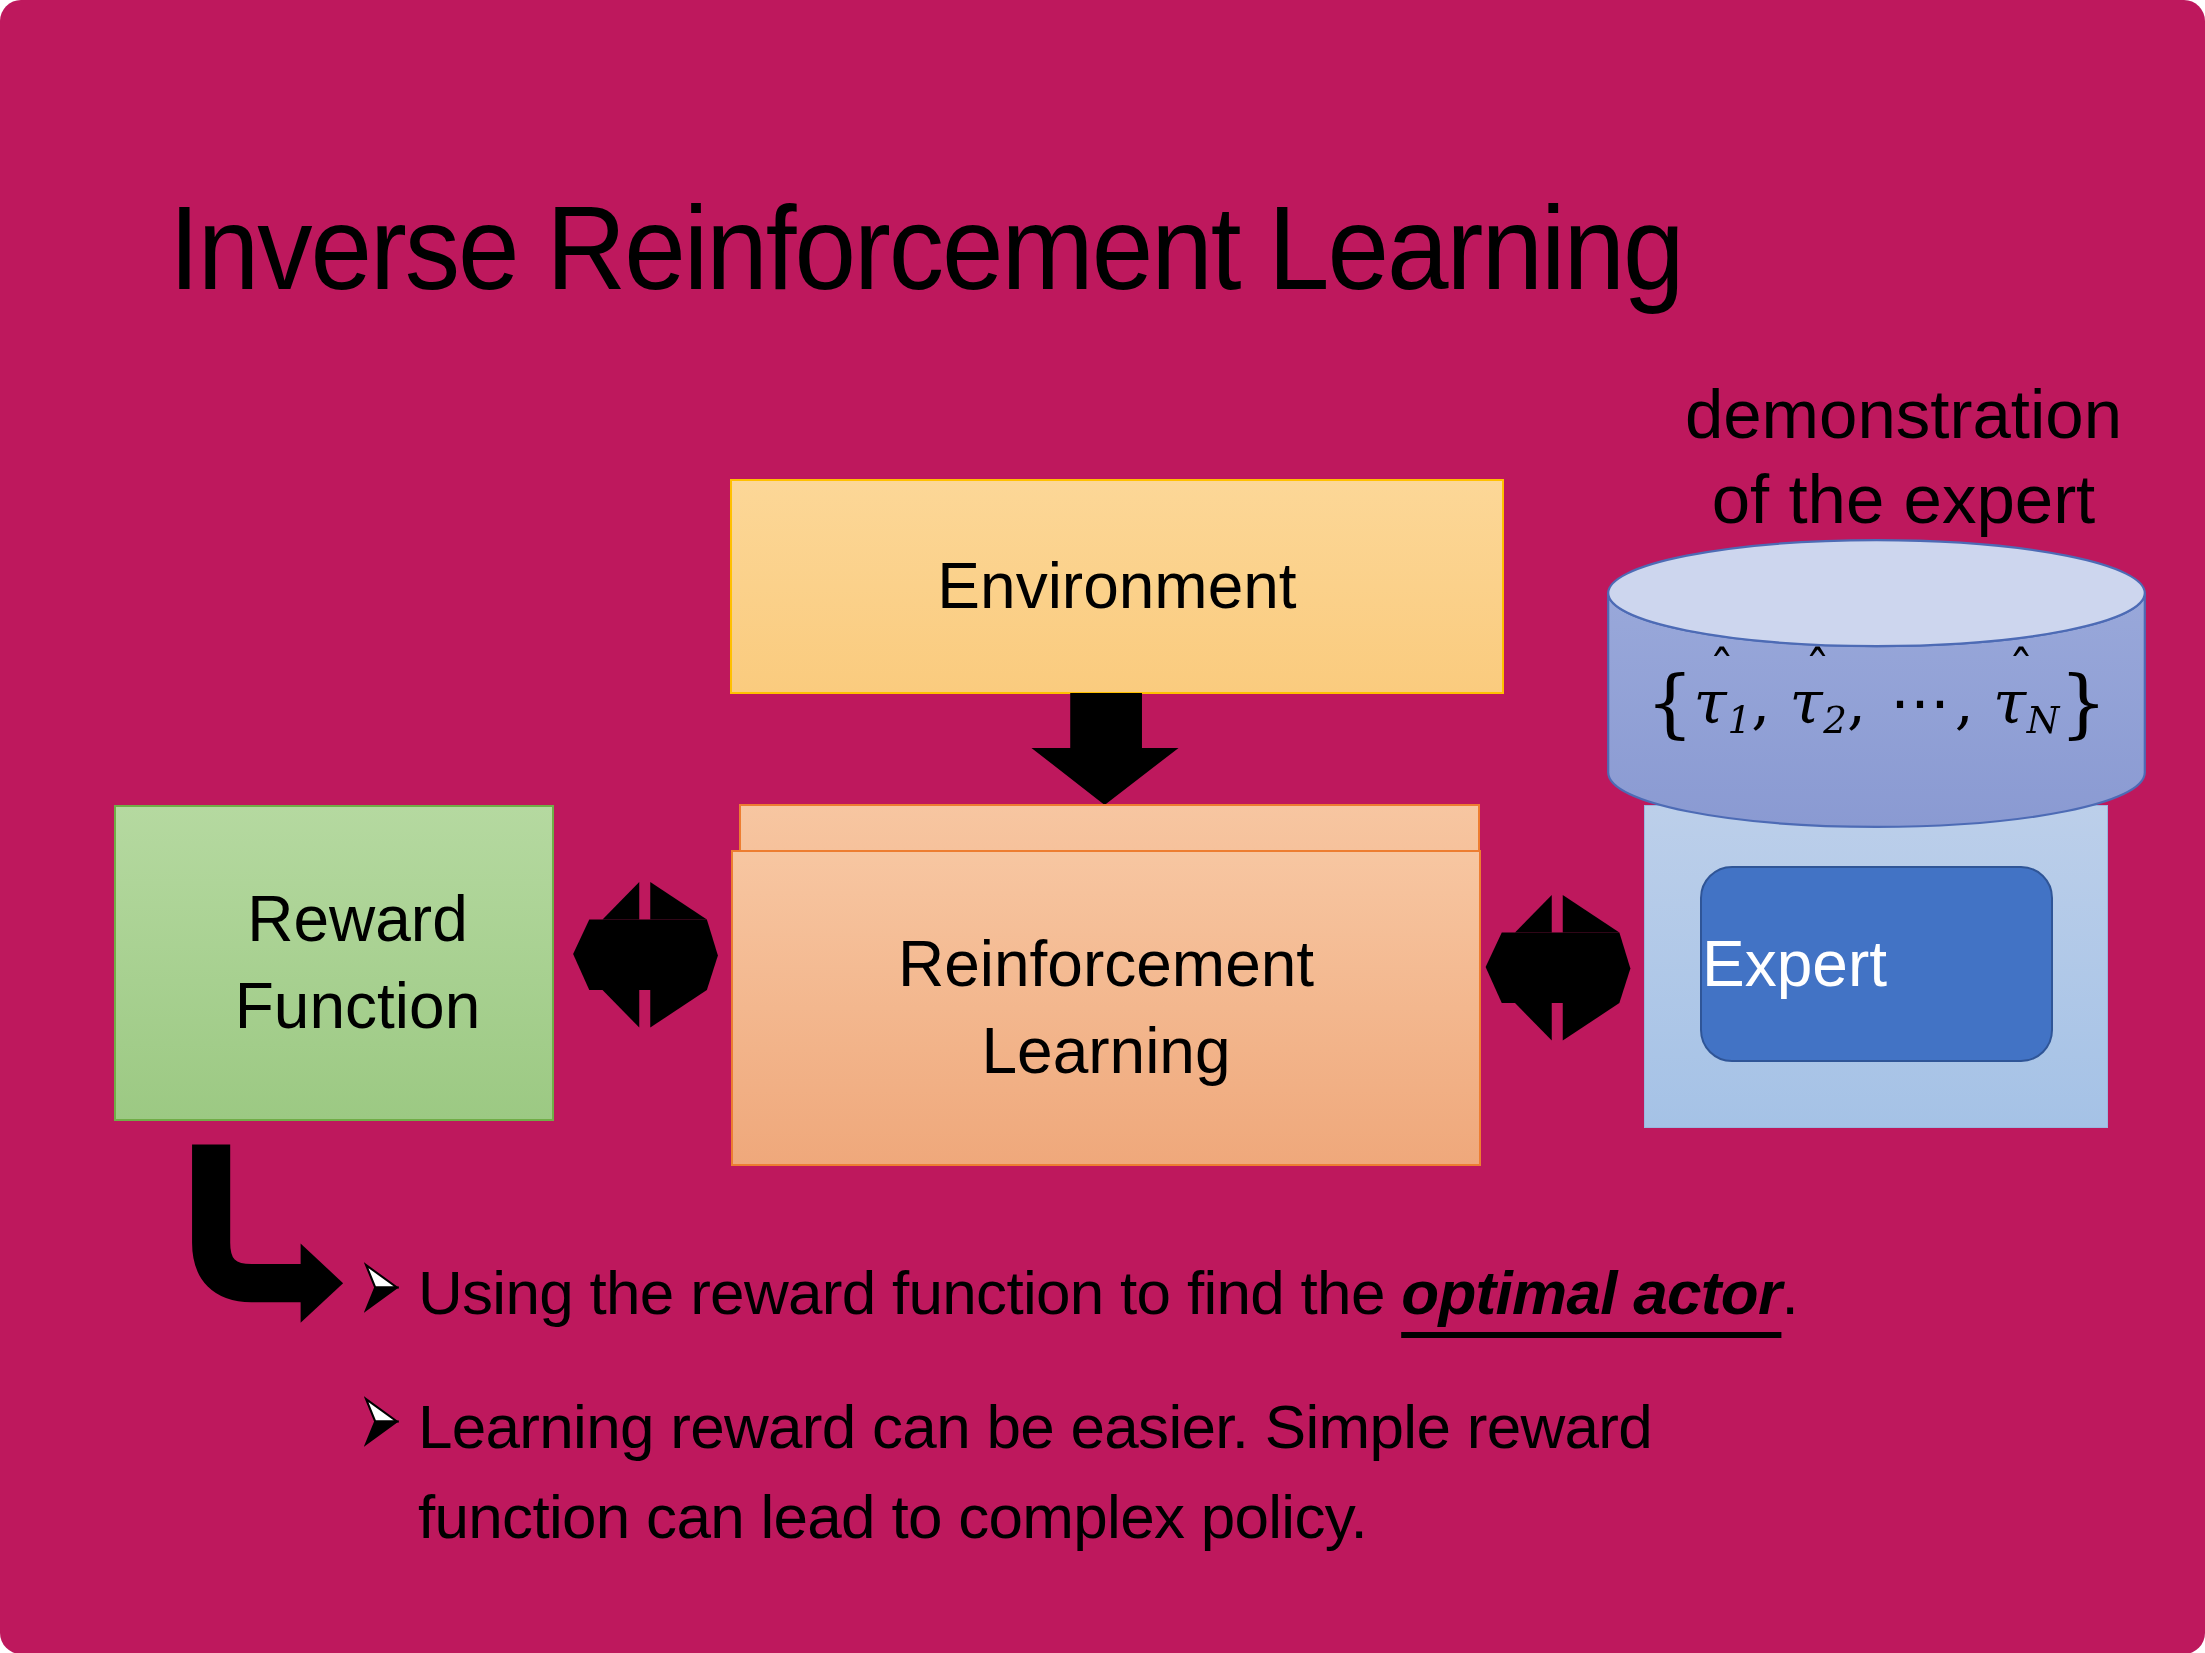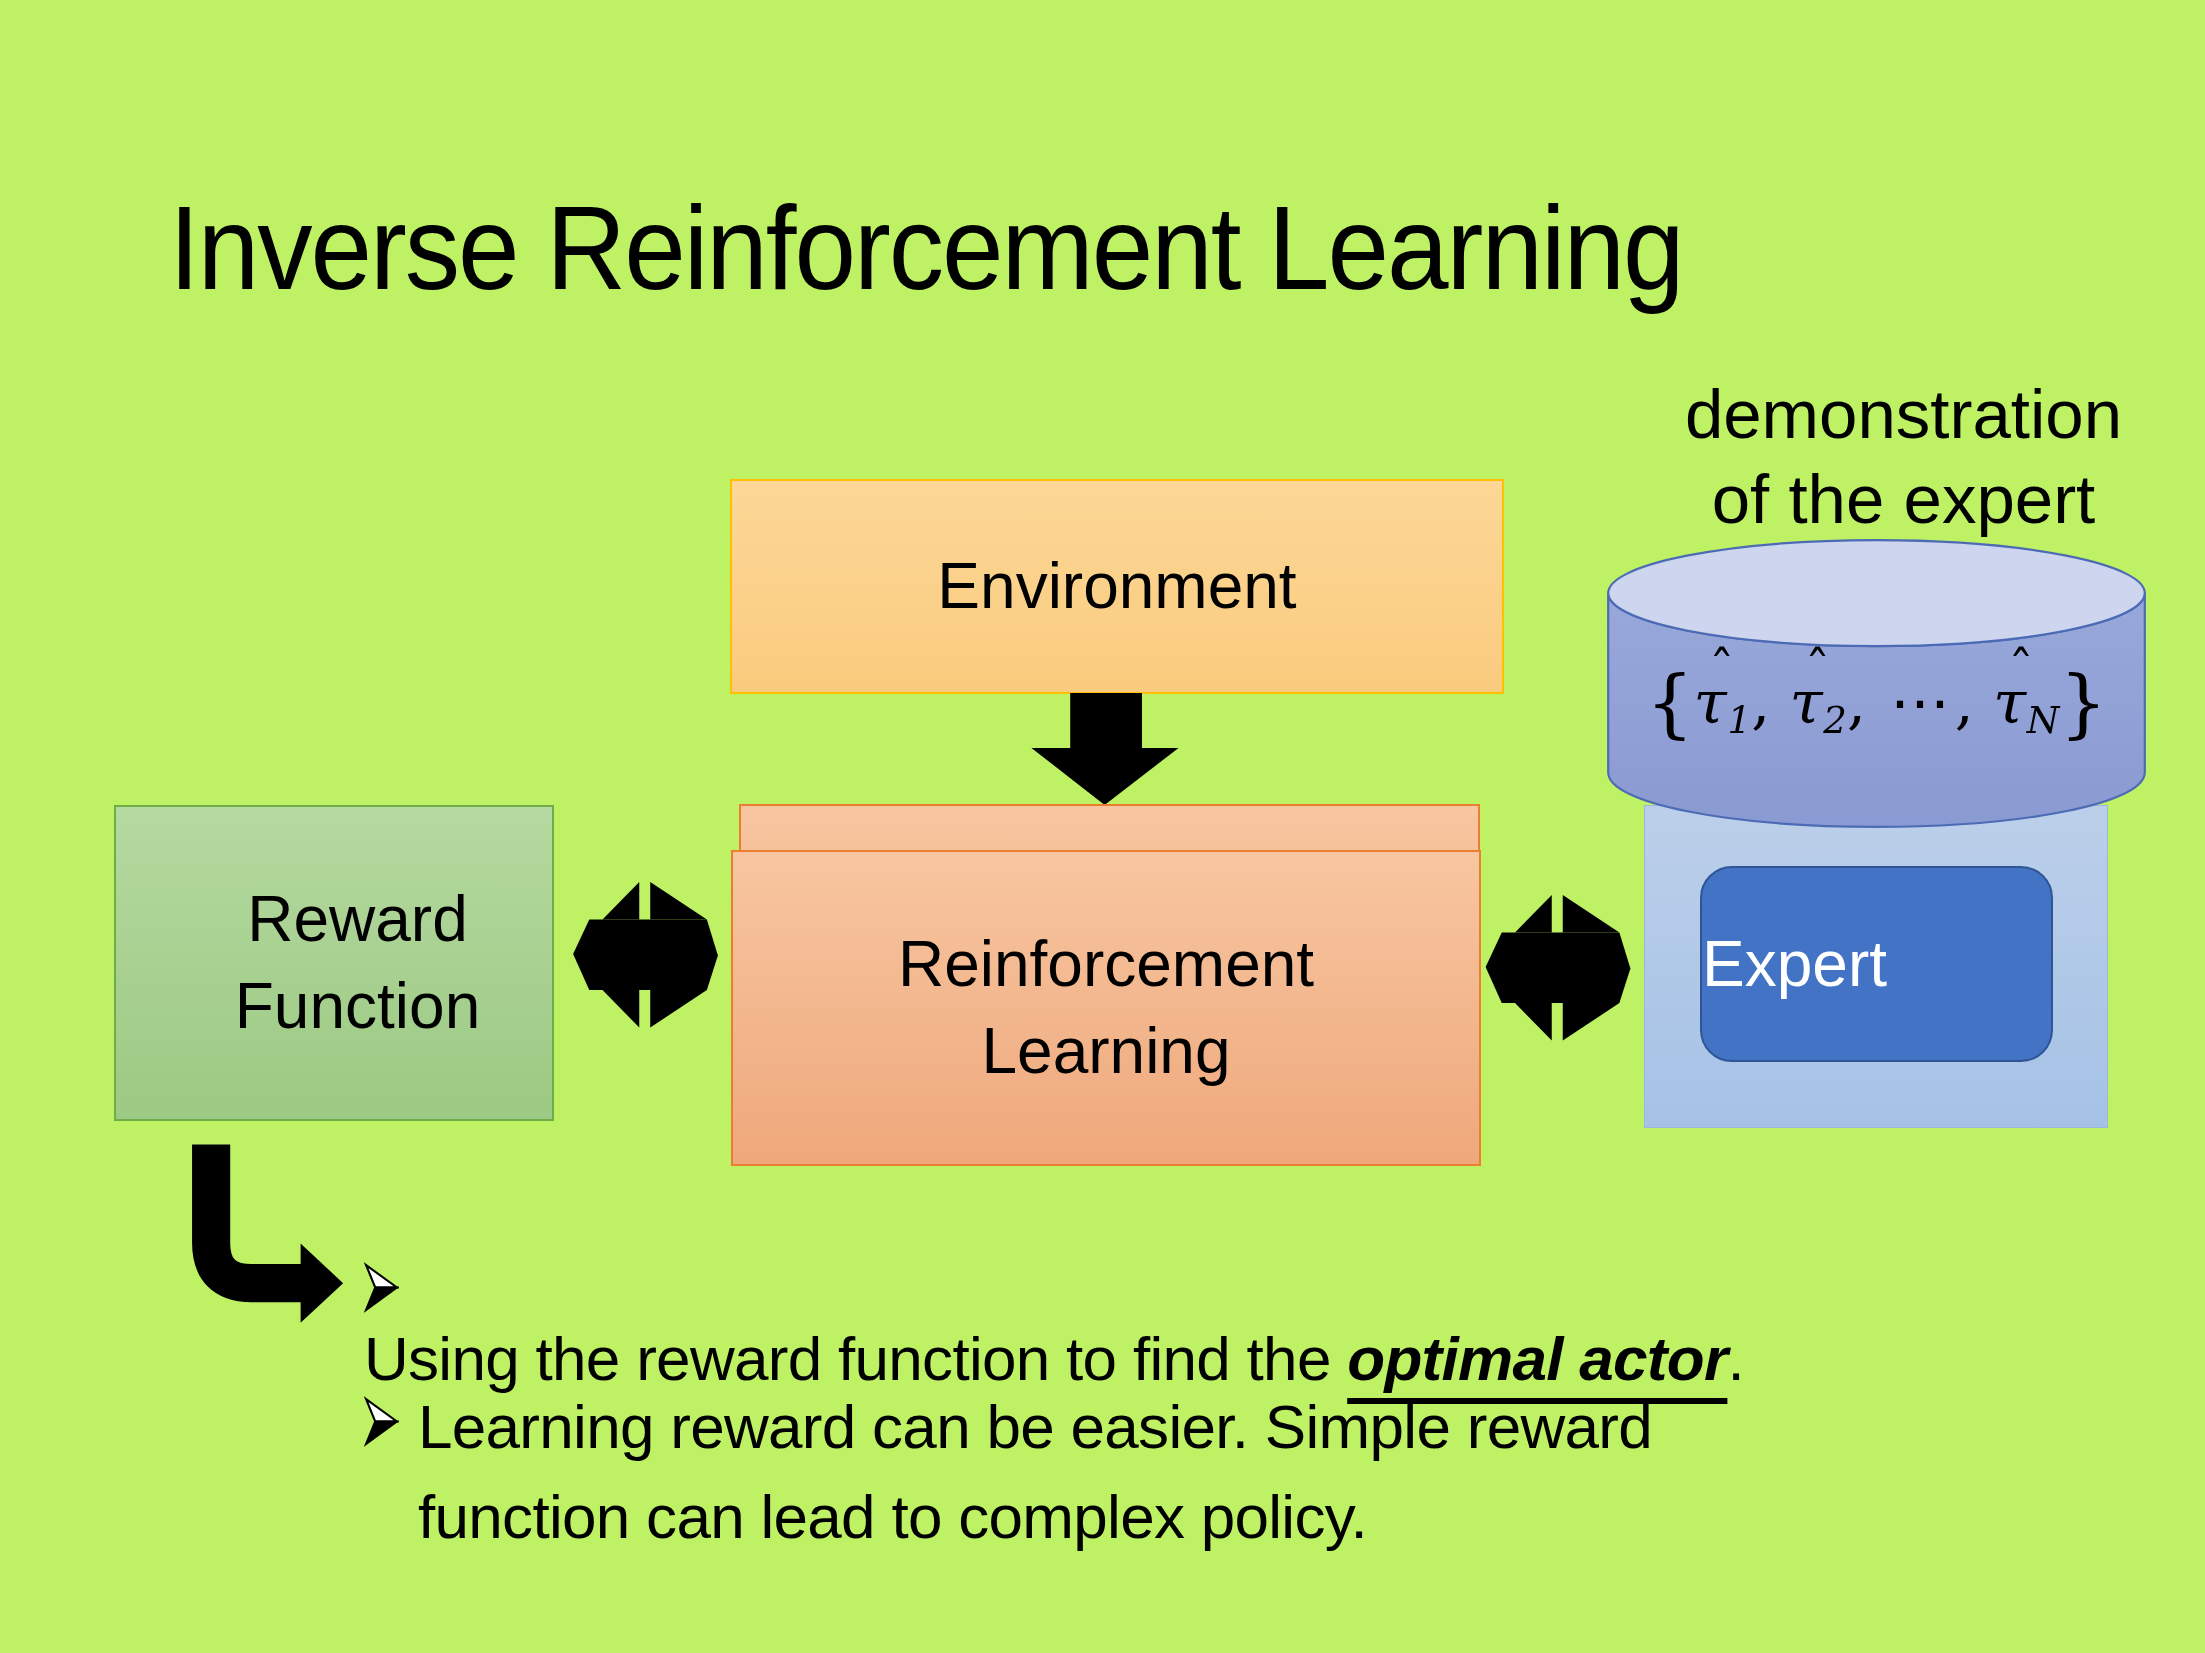--- a/index.html
+++ b/index.html
@@ -1,22 +1,23 @@
 <!DOCTYPE html>
 <html style="font-size:11.8px"><head>
 <meta charset="utf-8">
 <style>
   html,body{margin:0;padding:0;background:#ffffff;}
   .slide{
     position:relative;
     width:2205px;height:1654px;
-    background:#bef264;
+    background:#be185d;
     overflow:hidden;
     font-family:"Liberation Sans", sans-serif;
     color:#000;
+    border-radius:21px;
   }
   .abs{position:absolute;}
 
   .title{
     left:169px;top:179px;
     font-size:119px;
     letter-spacing:-2.2px;
     transform:scaleX(0.93);
     transform-origin:left top;
     white-space:nowrap;
@@ -176,21 +177,21 @@
     <span class="tau-unit"><span>τ</span><span class="hat">ˆ</span></span><sub>2</sub><span>,</span>
     <span class="dots">⋯</span><span>,</span>
     <span class="tau-unit"><span>τ</span><span class="hat">ˆ</span></span><sub>N</sub><span class="brace">}</span>
   </div>
 
   <svg class="abs" style="left:173px;top:1140px;" width="176" height="191" viewBox="0 0 240 260">
     <path d="M52 6 L52 140 Q52 195 107 195 L176 195" fill="none" stroke="#000000" stroke-width="52"></path>
     <polygon points="174,141 174,249 232,195" fill="#000000"></polygon>
   </svg>
 
-  <div class="abs bullet-row" style="left:364px;top:1248px;flex-direction:column;">
+  <div class="abs bullet-row" style="left:364px;top:1248px;">
     <svg style="margin-top:13.2px;margin-right:19px;" width="35" height="53" viewBox="0 0 50 74">
       <polygon points="3,5 47,37 16,37" fill="#ffffff" stroke="#000000" stroke-width="3"></polygon>
       <polygon points="3,69 47,37 16,37" fill="#000000" stroke="#000000" stroke-width="3"></polygon>
     </svg>
     <div class="bullet-text"><span>Using the reward function to find the </span><span class="emph">optimal actor</span><span>.</span></div>
   </div>
 
   <div class="abs bullet-row" style="left:364px;top:1382px;">
     <svg style="margin-top:13.2px;margin-right:19px;" width="35" height="53" viewBox="0 0 50 74">
       <polygon points="3,5 47,37 16,37" fill="#ffffff" stroke="#000000" stroke-width="3"></polygon>

